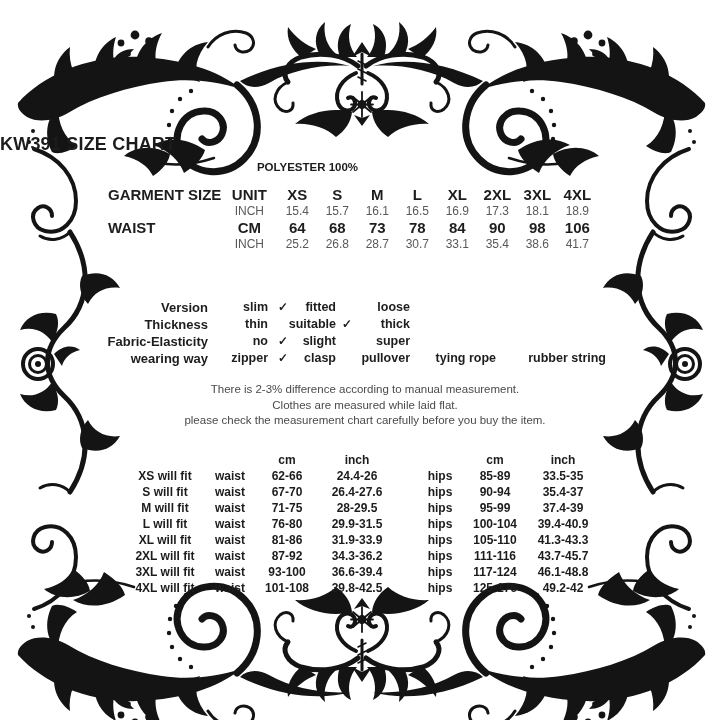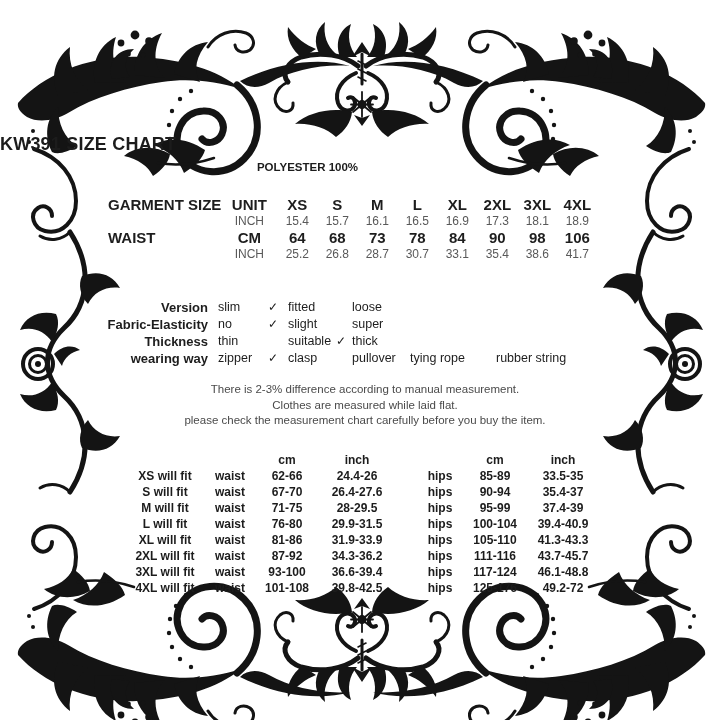--- a/index.html
+++ b/index.html
@@ -9,28 +9,28 @@
   .content{position:absolute;left:0;top:0;width:723px;height:720px;z-index:1;}
   .abs{position:absolute;}
   .page-title{left:0;top:134px;width:723px;
               font-size:18px;font-weight:bold;letter-spacing:.2px;color:#1c1c1c;}
   .page-subtitle{left:8px;top:161px;width:599px;text-align:center;
                  font-size:11.5px;font-weight:bold;color:#1c1c1c;}
   table{border-collapse:collapse;table-layout:fixed;}
   td{padding:0;white-space:nowrap;overflow:visible;}
 
   
-  .size-table{left:108px;top:196px;}
+  .size-table{left:108px;top:186px;}
   .size-table td{text-align:center;font-weight:bold;font-size:15px;height:17px;line-height:17px;}
   .size-table td.lbl{text-align:left;}
   .size-table tr.muted td{font-weight:normal;font-size:12px;color:#595959;height:16px;line-height:16px;}
 
   
   .attr-table{left:60px;top:299px;}
-  .attr-table td{font-size:12.5px;height:17px;line-height:17px;text-align:left;font-weight:normal;}
+  .attr-table td{font-size:12.5px;height:17px;line-height:17px;text-align:right;font-weight:bold;}
   .attr-table td.albl{font-weight:bold;text-align:right;padding-right:10px;font-size:13px;}
   .attr-table td.chk{font-size:12px;}
 
   
   .notes{left:7px;top:382px;width:716px;text-align:center;
          font-size:11.5px;line-height:15.5px;color:#4a4a4a;}
   .guide-title{left:7px;top:428px;width:716px;text-align:center;
                font-size:13.5px;font-weight:bold;color:#141414;}
 
   
@@ -228,36 +228,36 @@
       <td class="albl">Version</td>
       <td>slim</td>
       <td class="chk">✓</td>
       <td>fitted</td>
       <td class="chk"></td>
       <td>loose</td>
       <td></td>
       <td></td>
     </tr>
     <tr>
+      <td class="albl">Thickness</td>
+      <td>thin</td>
+      <td class="chk"></td>
+      <td>suitable</td>
+      <td class="chk">✓</td>
+      <td>thick</td>
+      <td></td>
+      <td></td>
+    </tr>
+    <tr>
       <td class="albl">Fabric-Elasticity</td>
       <td>no</td>
       <td class="chk">✓</td>
       <td>slight</td>
       <td class="chk"></td>
       <td>super</td>
-      <td></td>
-      <td></td>
-    </tr>
-    <tr>
-      <td class="albl">Thickness</td>
-      <td>thin</td>
-      <td class="chk"></td>
-      <td>suitable</td>
-      <td class="chk">✓</td>
-      <td>thick</td>
       <td></td>
       <td></td>
     </tr>
     <tr>
       <td class="albl">wearing way</td>
       <td>zipper</td>
       <td class="chk">✓</td>
       <td>clasp</td>
       <td class="chk"></td>
       <td>pullover</td>
@@ -367,18 +367,18 @@
       <td>46.1-48.8</td>
     </tr>
     <tr>
       <td class="glbl">4XL will fit</td>
       <td>waist</td>
       <td>101-108</td>
       <td>39.8-42.5</td>
       <td></td>
       <td>hips</td>
       <td>125-176</td>
-      <td>49.2-72</td>
+      <td>49.2-42</td>
     </tr>
   </tbody>
     </table>
 
 </div>
 
 </body></html>

